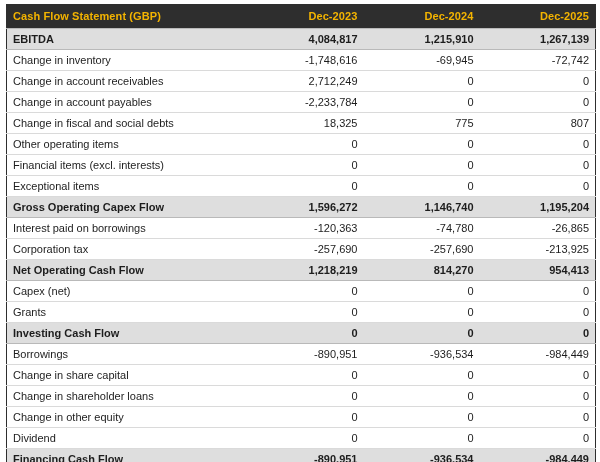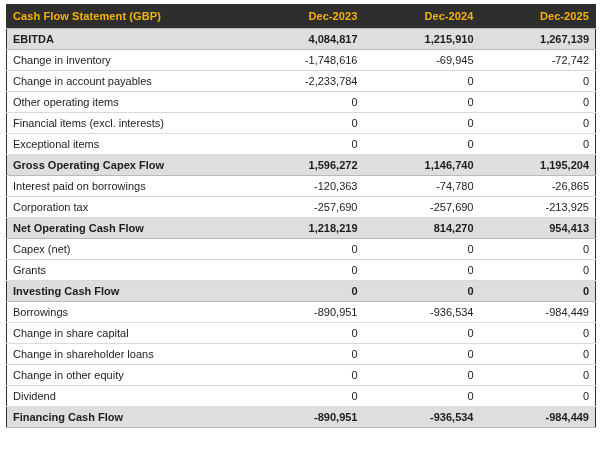--- a/index.html
+++ b/index.html
@@ -103,24 +103,36 @@
           <td class="num">1,215,910</td>
           <td class="num">1,267,139</td>
         </tr>
         <tr class="item">
           <td class="label">Change in inventory</td>
           <td class="num">-1,748,616</td>
           <td class="num">-69,945</td>
           <td class="num">-72,742</td>
         </tr>
         <tr class="item">
+          <td class="label">Change in account receivables</td>
+          <td class="num">2,712,249</td>
+          <td class="num">0</td>
+          <td class="num">0</td>
+        </tr>
+        <tr class="item">
           <td class="label">Change in account payables</td>
           <td class="num">-2,233,784</td>
           <td class="num">0</td>
           <td class="num">0</td>
+        </tr>
+        <tr class="item">
+          <td class="label">Change in fiscal and social debts</td>
+          <td class="num">18,325</td>
+          <td class="num">775</td>
+          <td class="num">807</td>
         </tr>
         <tr class="item">
           <td class="label">Other operating items</td>
           <td class="num">0</td>
           <td class="num">0</td>
           <td class="num">0</td>
         </tr>
         <tr class="item">
           <td class="label">Financial items (excl. interests)</td>
           <td class="num">0</td>

